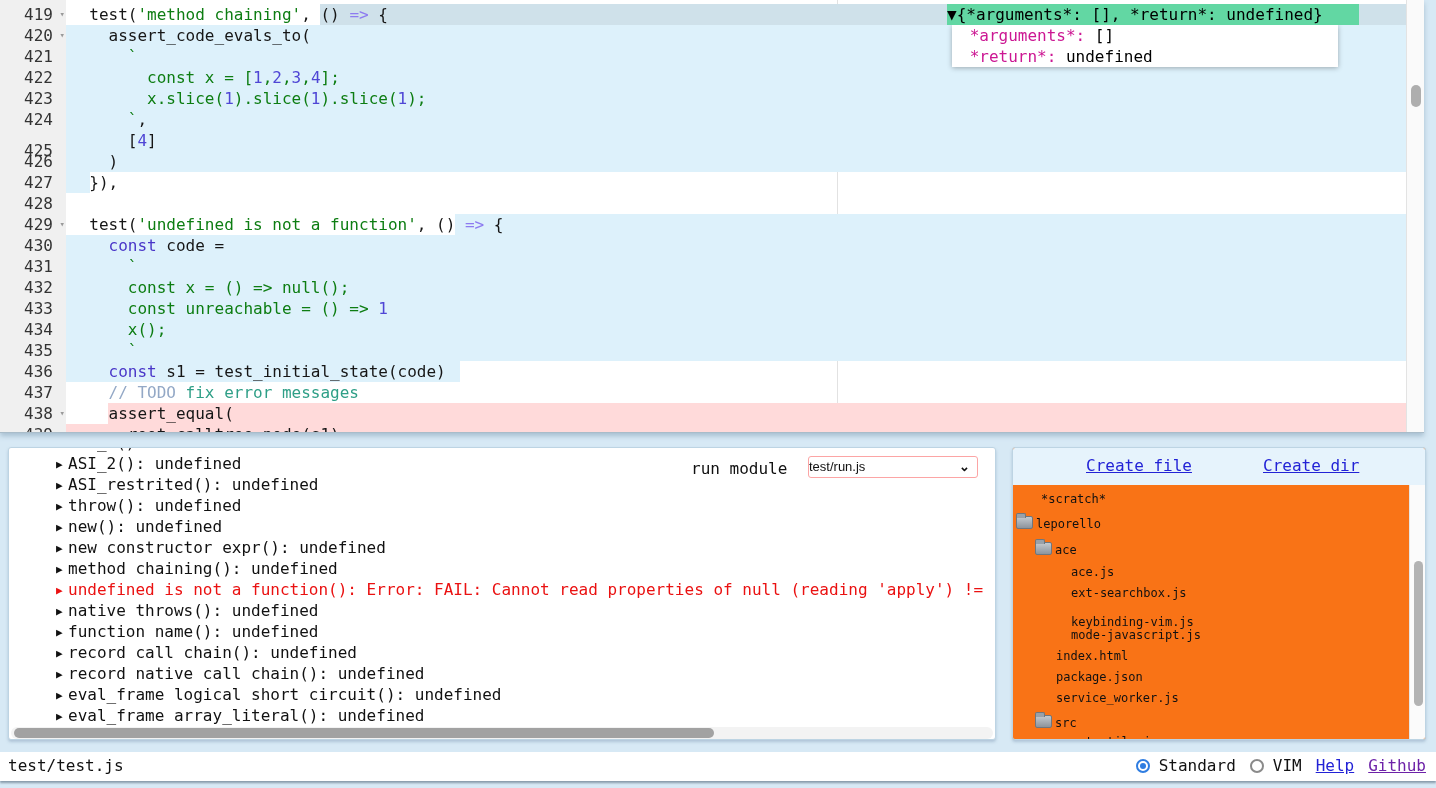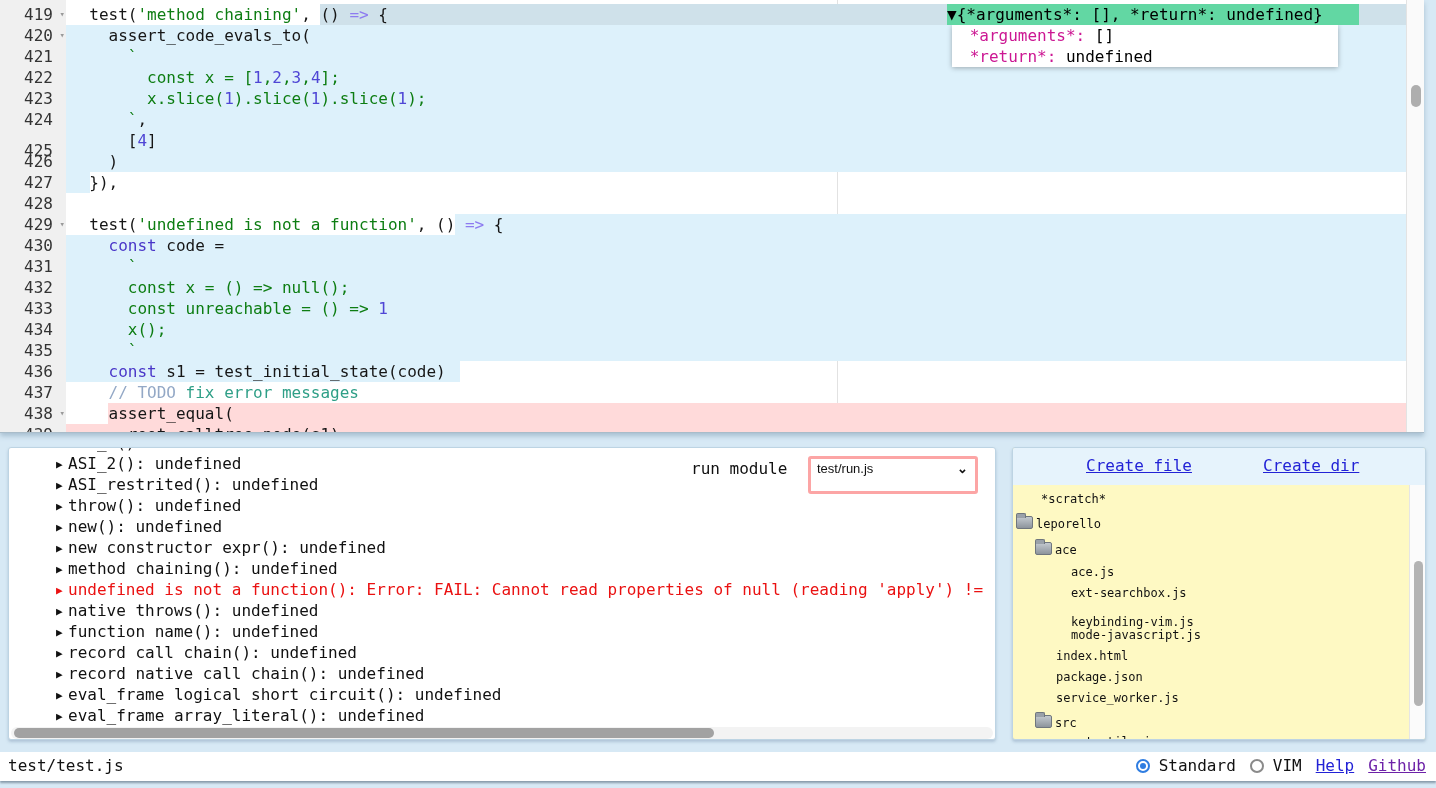--- a/index.html
+++ b/index.html
@@ -35,27 +35,27 @@
   #ed-thumb{position:absolute;left:4px;top:85px;width:10px;height:22px;background:#aeaeae;border-radius:5px}
   
   #panel-left{position:absolute;left:8px;top:447px;width:988px;height:293px;background:#fff;
               border:1px solid #bdd4e3;border-radius:3px;box-shadow:0 2px 3px rgba(100,130,160,.35);overflow:hidden}
   .ct-row{position:absolute;left:0;width:100%;height:21px;font-size:16px;line-height:21px;white-space:pre;color:#111}
   .ct-row .tri{position:absolute;left:47px;top:1px;font-size:11px;line-height:21px}
   .ct-row .lbl{position:absolute;left:59px}
   .ct-row.selected::before{content:"";position:absolute;left:46px;top:0;width:494px;height:21px;background:var(--sel);z-index:-1}
   .ct-row.error{color:var(--red)}
   #run-module{position:absolute;left:682px;top:11px;font-size:16px;color:#111}
-  #run-select{position:absolute;left:799px;top:8px;width:170px;height:38px;background:#fff;border:3px solid #fca5a5;
-              border-radius:3px;font-family:"Liberation Sans",sans-serif;font-size:13px;line-height:20px;padding-left:6px;color:#111}
+  #run-select{position:absolute;left:799px;top:8px;width:170px;height:22px;background:#fff;border:1px solid #fca5a5;
+              border-radius:3px;font-family:"Liberation Sans",sans-serif;font-size:13px;line-height:20px;color:#111}
   #run-select .caret{position:absolute;right:7px;top:0;font-size:13px;font-weight:bold;line-height:20px}
   #hscroll{position:absolute;left:2px;top:279px;width:982px;height:12px;background:#f3f3f3;border-radius:6px}
   #hthumb{position:absolute;left:3px;top:1px;width:700px;height:10px;background:#a2a2a2;border-radius:5px}
   
-  #panel-right{position:absolute;left:1012px;top:447px;width:414px;height:293px;background:#fef9c3;
+  #panel-right{position:absolute;left:1012px;top:447px;width:414px;height:293px;background:#f97316;
                border:1px solid #bdd4e3;border-radius:3px;box-shadow:0 2px 3px rgba(100,130,160,.35);overflow:hidden}
   #pr-head{position:absolute;left:0;top:0;width:100%;height:37px;background:var(--headerstrip)}
   .pr-link{position:absolute;top:8px;font-size:16px;color:var(--link);text-decoration:underline;cursor:pointer}
   #link-create-file{left:73px} #link-create-dir{left:250px}
   .tree-row{position:absolute;height:21px;font-size:12px;line-height:21px;white-space:pre;color:#111}
   .folder{display:inline-block;position:relative;width:17px;height:13px;margin-right:3px;vertical-align:-1px;
           background:linear-gradient(#c3c9cf,#8d949c);border:1px solid #6f767e;border-radius:2px}
   .folder::before{content:"";position:absolute;left:-1px;top:-4px;width:8px;height:4px;background:#9aa1a9;
           border:1px solid #6f767e;border-bottom:none;border-radius:2px 2px 0 0}
   #vscroll{position:absolute;left:396px;top:37px;width:17px;height:255px;background:#fbfbfb;border-left:1px solid #e5e5e5}

